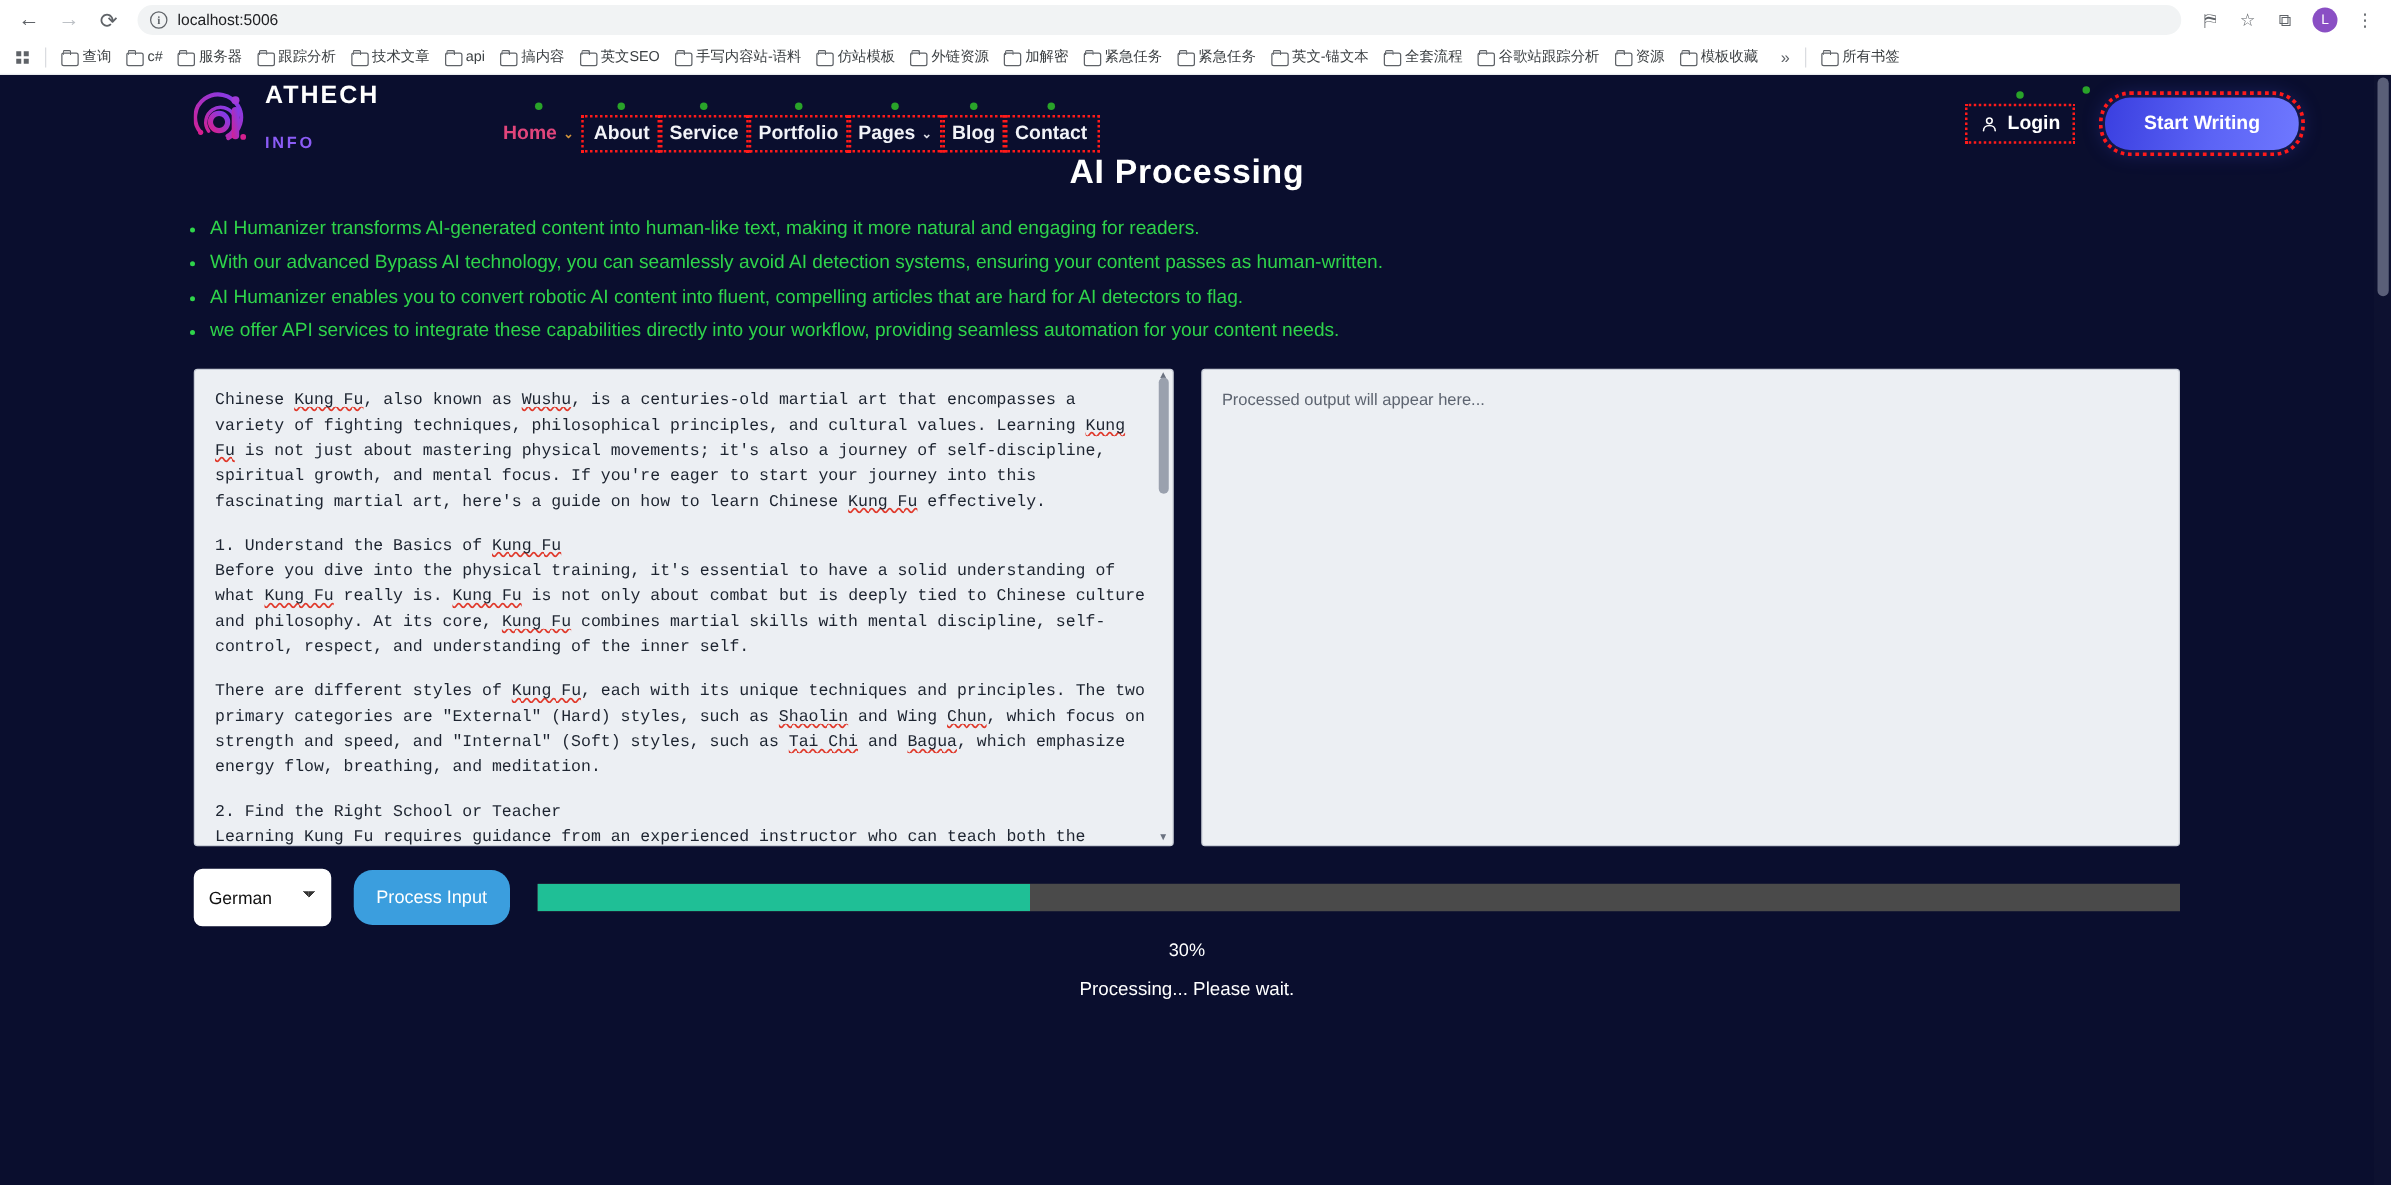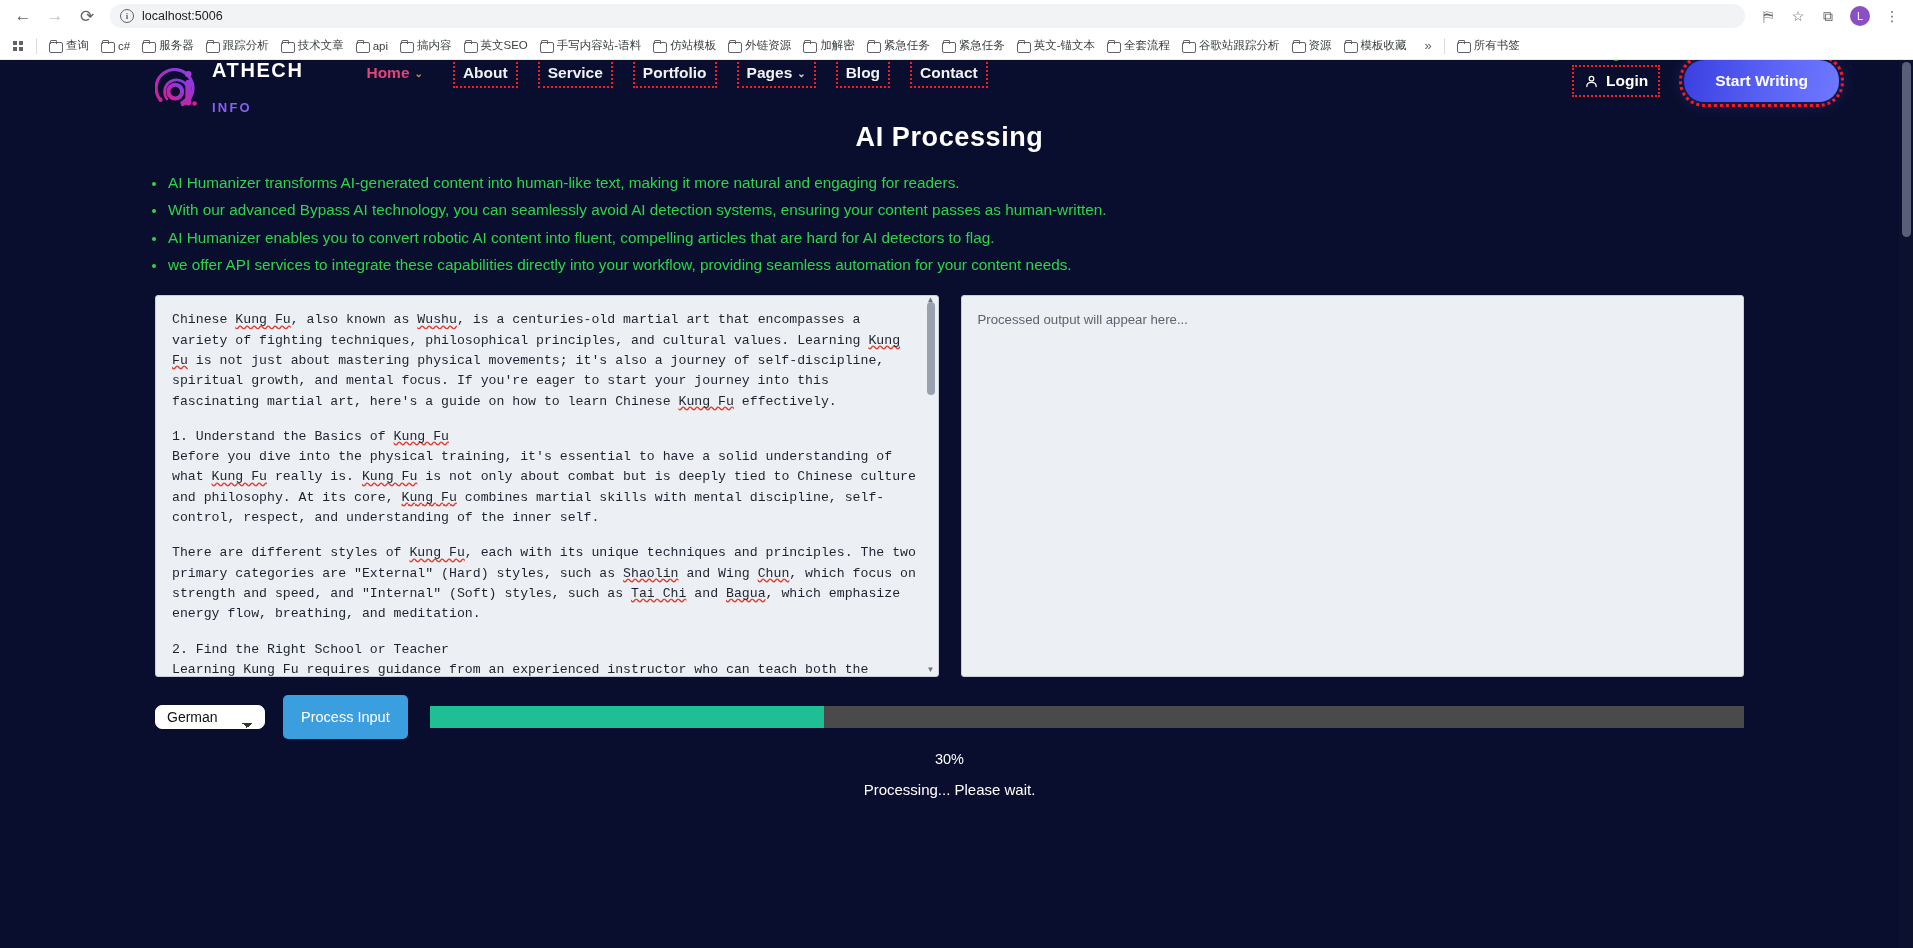--- a/index.html
+++ b/index.html
@@ -88,38 +88,38 @@
     background: #0d1130;
   }
   .page-scrollbar .thumb {
     position: absolute; top: 2px; right: 2px; width: 9px; height: 175px;
     background: #5a5f78; border-radius: 5px;
   }
   .page-inner { padding-right: 14px; height: 100%; position: relative; }
 
   
   .site-header {
-    height: 60px; display: flex; align-items: flex-start;
+    height: 60px; display: flex; align-items: flex-end;
     padding: 0 60px 0 155px; position: relative;
   }
   .brand { display: flex; align-items: center; gap: 11px; }
   .brand-mark { width: 46px; height: 46px; flex: 0 0 auto; }
   .brand-text { display: flex; flex-direction: column; line-height: 1; }
   .brand-name {
     font-size: 20px; font-weight: bold; color: #ffffff;
     letter-spacing: 1.6px;
   }
   .brand-sub {
     font-size: 13px; font-weight: bold; color: #8b5cf6;
     letter-spacing: 2.2px; margin-top: 21px;
   }
 
   .main-nav {
-    display: flex; align-items: center; gap: 24px;
-    margin-left: 55px;
+    display: flex; align-items: center; 
+    margin-left: 91px;
   }
   .nav-item {
     position: relative; font-size: 15.5px; font-weight: bold;
     color: #f2f3f8; padding: 4px 8px; white-space: nowrap;
     display: flex; align-items: center; gap: 5px;
   }
   .nav-item.active { color: #e0457b; }
   .nav-item.boxed { outline: 2px dotted #ff1a1a; outline-offset: 0px; }
   .nav-dot {
     position: absolute; top: -12px; left: 50%; transform: translateX(-50%);
@@ -191,33 +191,33 @@
   .panel-scrollbar .arrow.up { top: -2px; }
   .panel-scrollbar .arrow.down { bottom: 0px; }
   .placeholder { color: #5d6470; font-size: 13.2px; }
 
   
   .controls {
     display: flex; align-items: center; gap: 18px;
     padding: 0 155px; margin-top: 18px;
   }
   .lang-select {
-    width: 110px; height: 24px; background: #ffffff;
+    width: 110px; height: 46px; background: #ffffff;
     border: 1px solid #ffffff; border-radius: 7px;
     font-family: "Liberation Sans", sans-serif; font-size: 14px;
     color: #111; padding: 0 8px 0 11px; appearance: none;
     background-image:
       linear-gradient(45deg, transparent 50%, #333 50%),
       linear-gradient(135deg, #333 50%, transparent 50%);
     background-position: calc(100% - 17px) 17px, calc(100% - 12px) 17px;
     background-size: 5px 5px, 5px 5px; background-repeat: no-repeat;
   }
   .process-btn {
     background: #3b9ede; color: #ffffff; border: none;
-    border-radius: 5px; padding: 14px 18px; font-size: 14.5px;
+    border-radius: 15px; padding: 14px 18px; font-size: 14.5px;
     font-family: "Liberation Sans", sans-serif;
   }
   .progress-track {
     flex: 1 1 auto; height: 22px; background: #4a4a4a;
     border-radius: 0px; overflow: hidden; margin-left: 4px;
   }
   .progress-fill { height: 100%; background: #1fbf96; width: 30%; }
 
   .progress-pct {
     text-align: center; color: #ffffff; font-size: 14.5px; margin-top: 12px;

